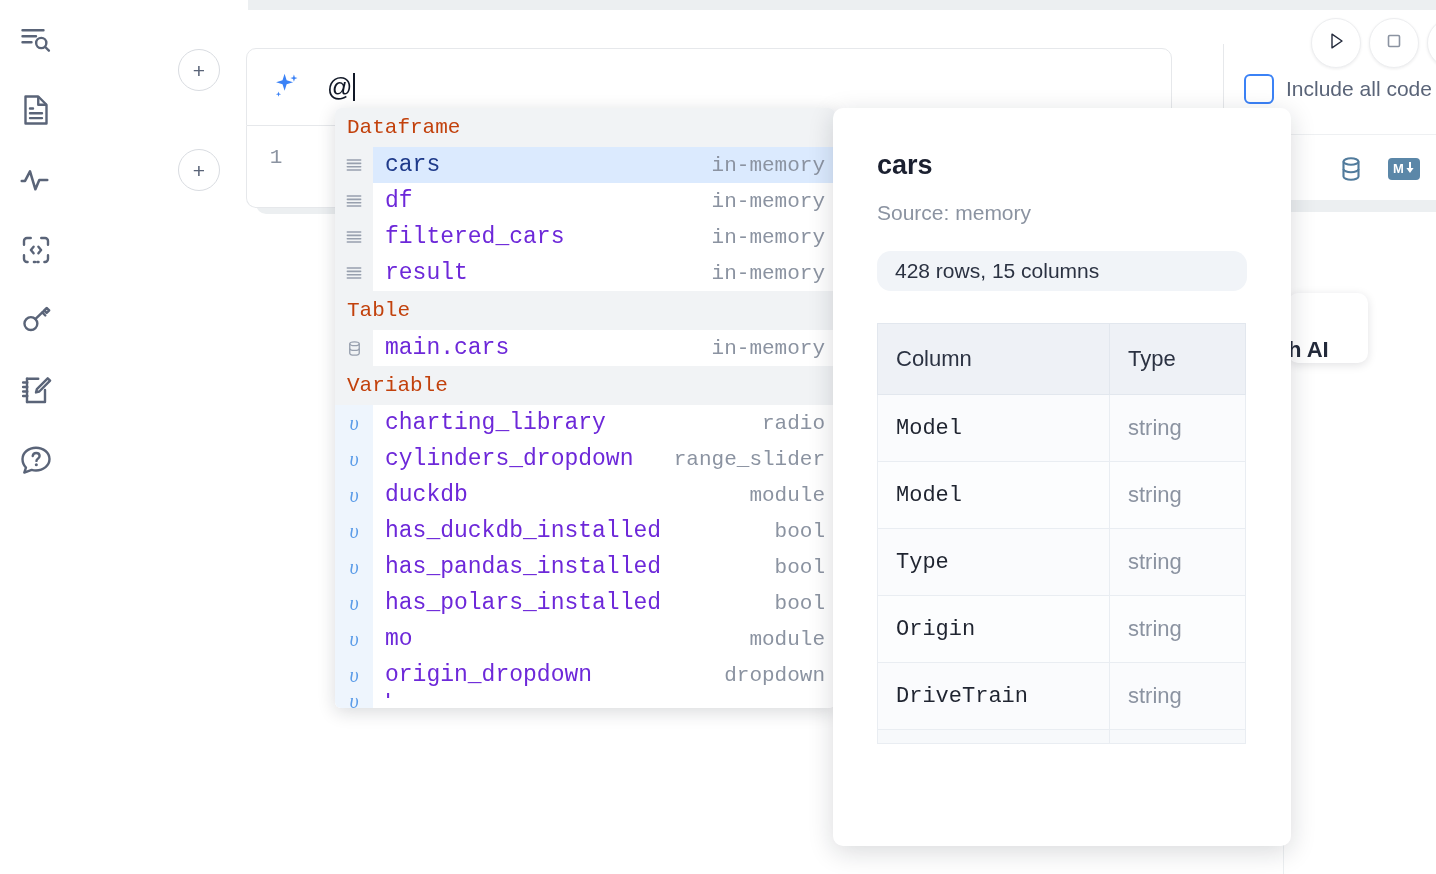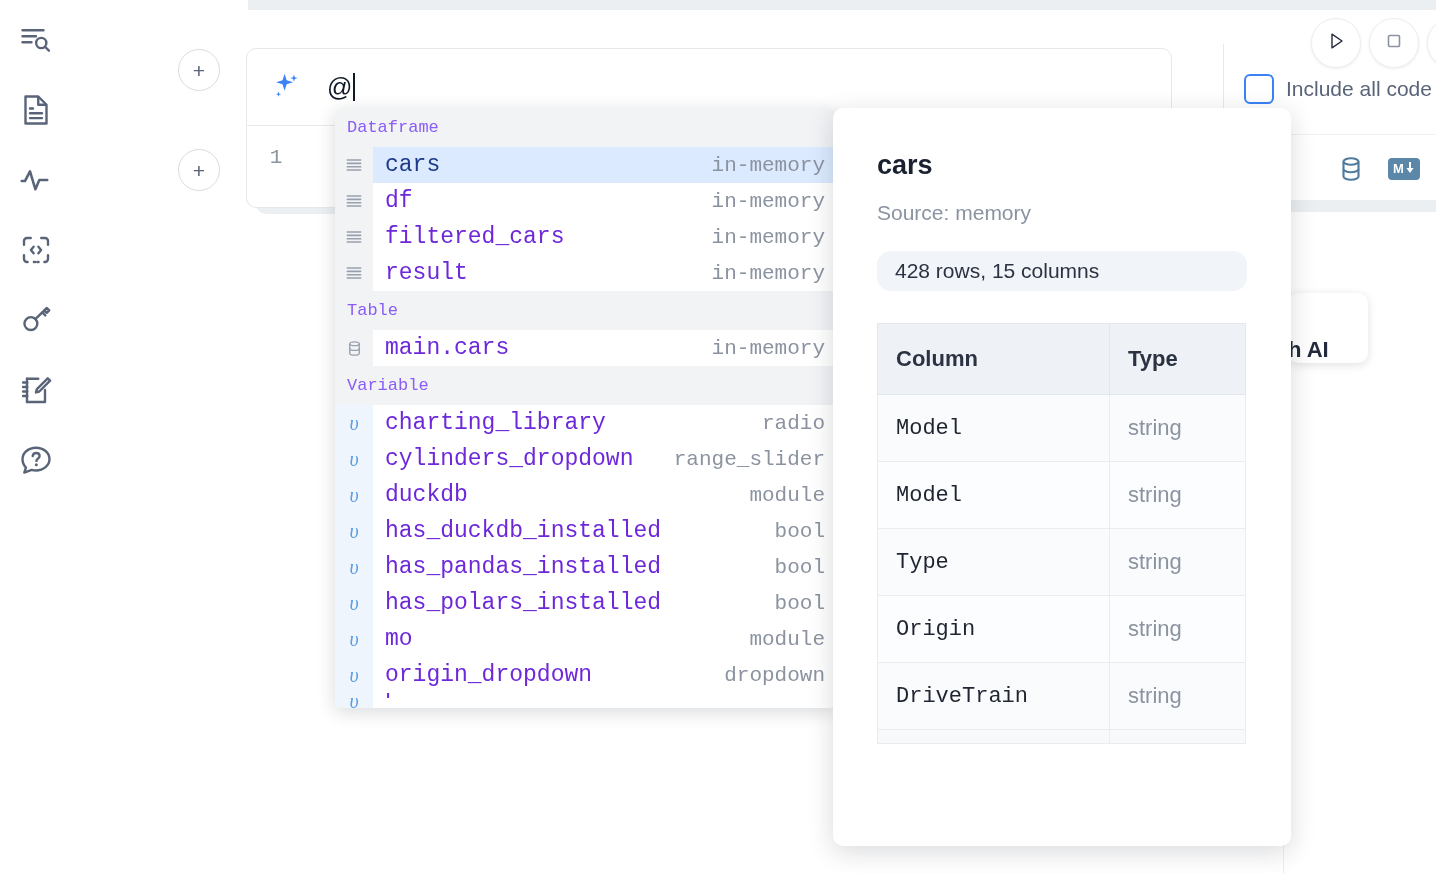--- a/index.html
+++ b/index.html
@@ -135,22 +135,22 @@
   }
 
   
   .ac-panel {
     position: absolute; left: 335px; top: 108px; width: 500px; height: 600px;
     background: #ffffff; border-radius: 6px; overflow: hidden;
     box-shadow: 0 4px 18px rgba(20,25,40,.16);
     font-family: "Liberation Mono", monospace;
   }
   .ac-group {
-    height: 39px; background: #f1f3f5; color: #8b5cf6;
-    font-size: 17px; display: flex; align-items: center; padding-left: 12px;
+    height: 39px; background: #f1f3f5; color: #c2410c;
+    font-size: 21px; display: flex; align-items: center; padding-left: 12px;
   }
   .ac-item {
     height: 36px; display: flex; align-items: center; background: #fff;
     position: relative; cursor: pointer;
   }
   .ac-gutter {
     width: 38px; height: 100%; background: #f1f3f5;
     display: flex; align-items: center; justify-content: center;
     color: #98a0ae; flex: 0 0 auto;
   }
@@ -179,21 +179,21 @@
   .detail-shape {
     margin-top: 26px; background: #f1f4f8; border-radius: 14px;
     padding: 8px 18px; font-size: 21px; color: #2b3242;
   }
   .detail-table {
     margin-top: 32px; width: 368px; border-collapse: collapse;
     table-layout: fixed;
   }
   .detail-table th {
     background: #eef1f6; border: 1px solid #e2e7ee;
-    font-weight: 700; font-size: 22px; color: #2b3242;
+    font-weight: 400; font-size: 22px; color: #2b3242;
     text-align: left; padding: 22px 0 22px 18px;
   }
   .detail-table td {
     border: 1px solid #e9edf2; padding: 20px 0 20px 18px;
     font-size: 22px; background: #fcfdfe;
   }
   .detail-table td.colname { font-family: "Liberation Mono", monospace; color: #1f2430; }
   .detail-table td.coltype { color: #8b93a1; }
   .detail-table tr:nth-child(odd) td { background: #fafbfd; }
   .col-w1 { width: 232px; }

